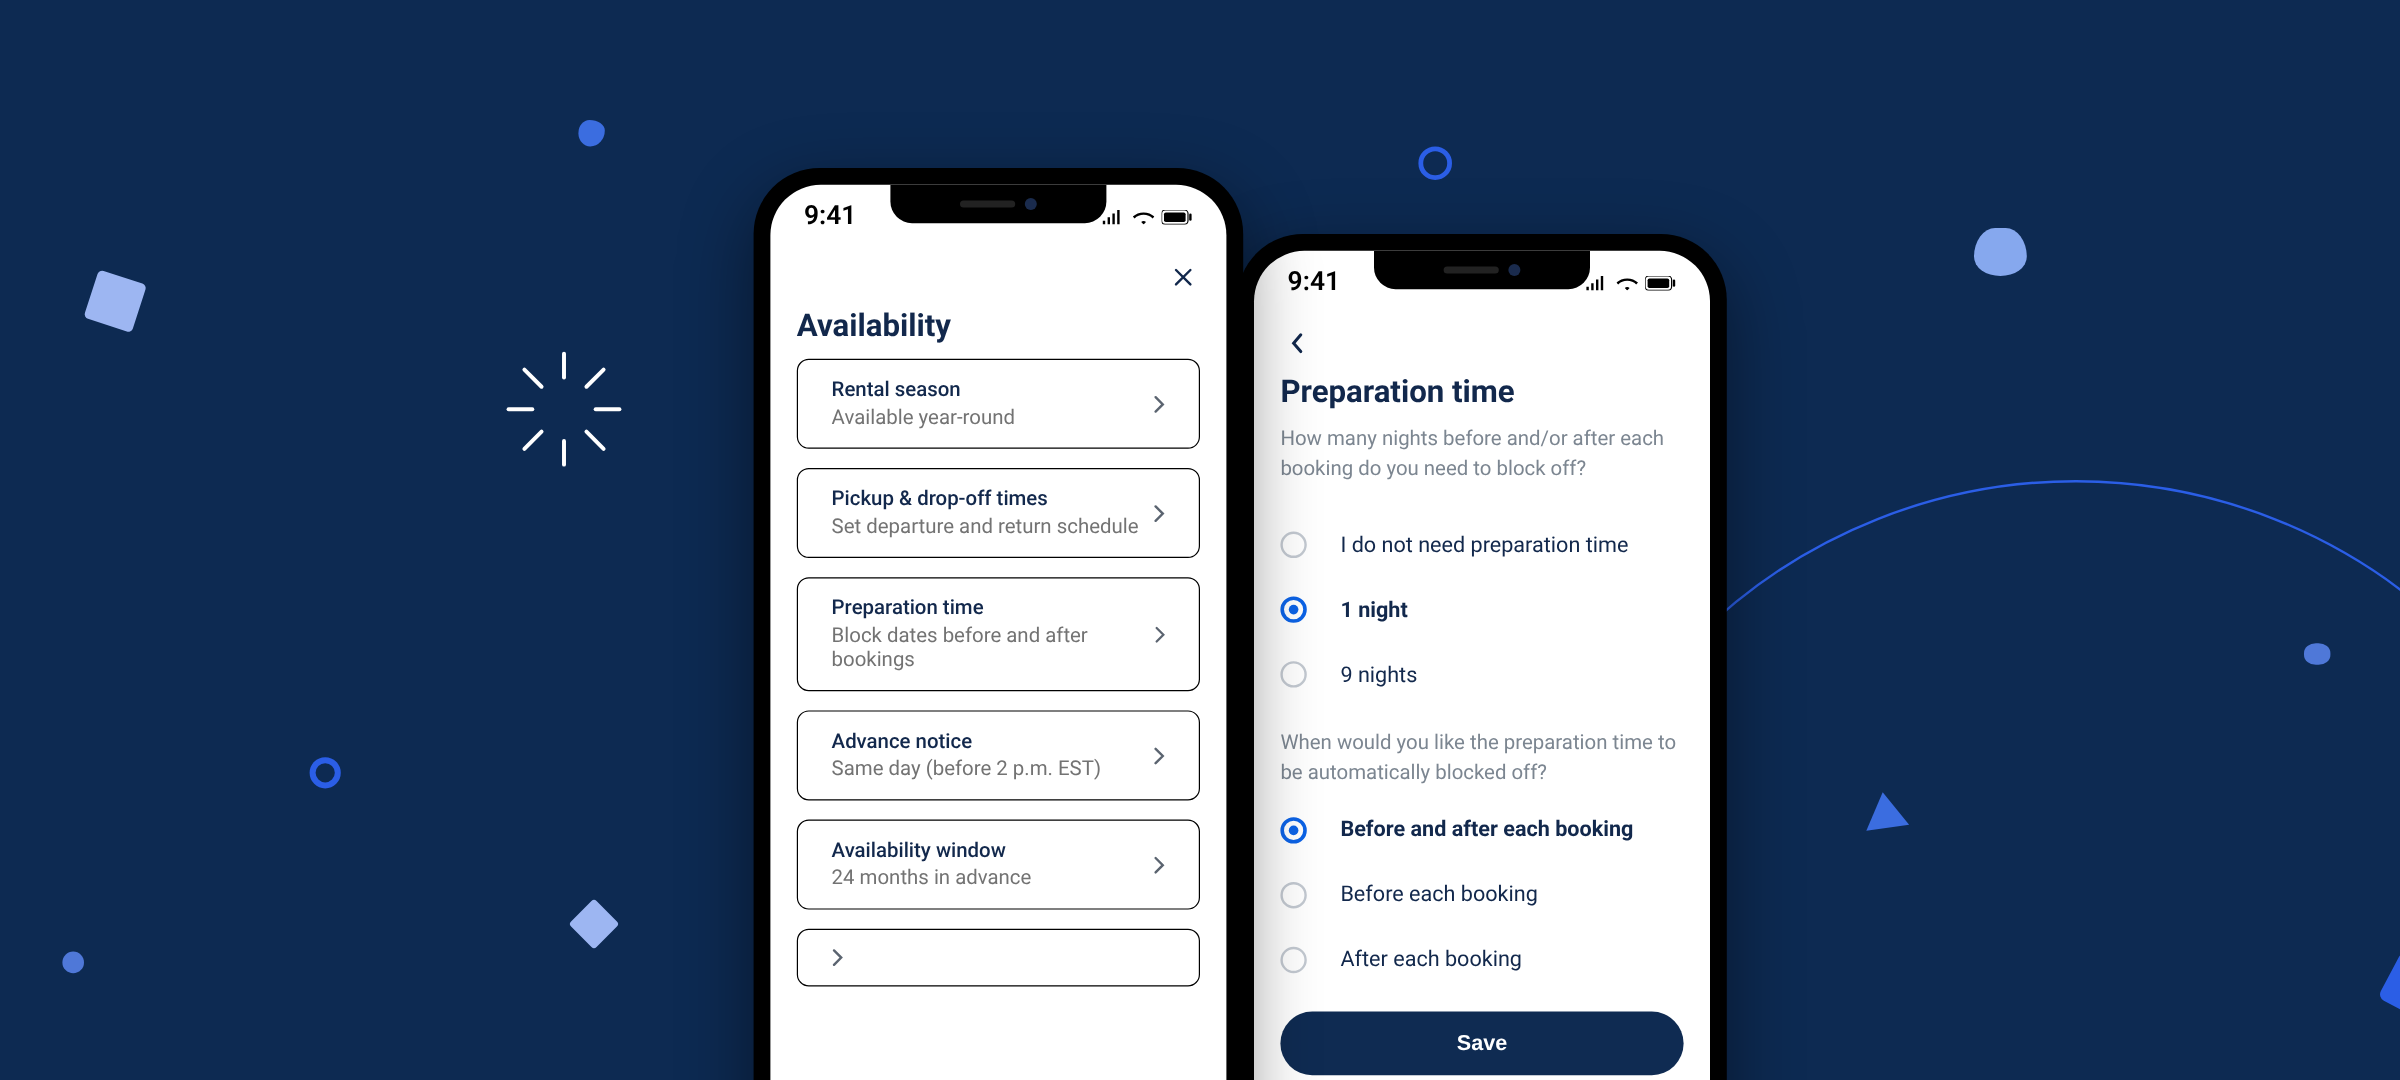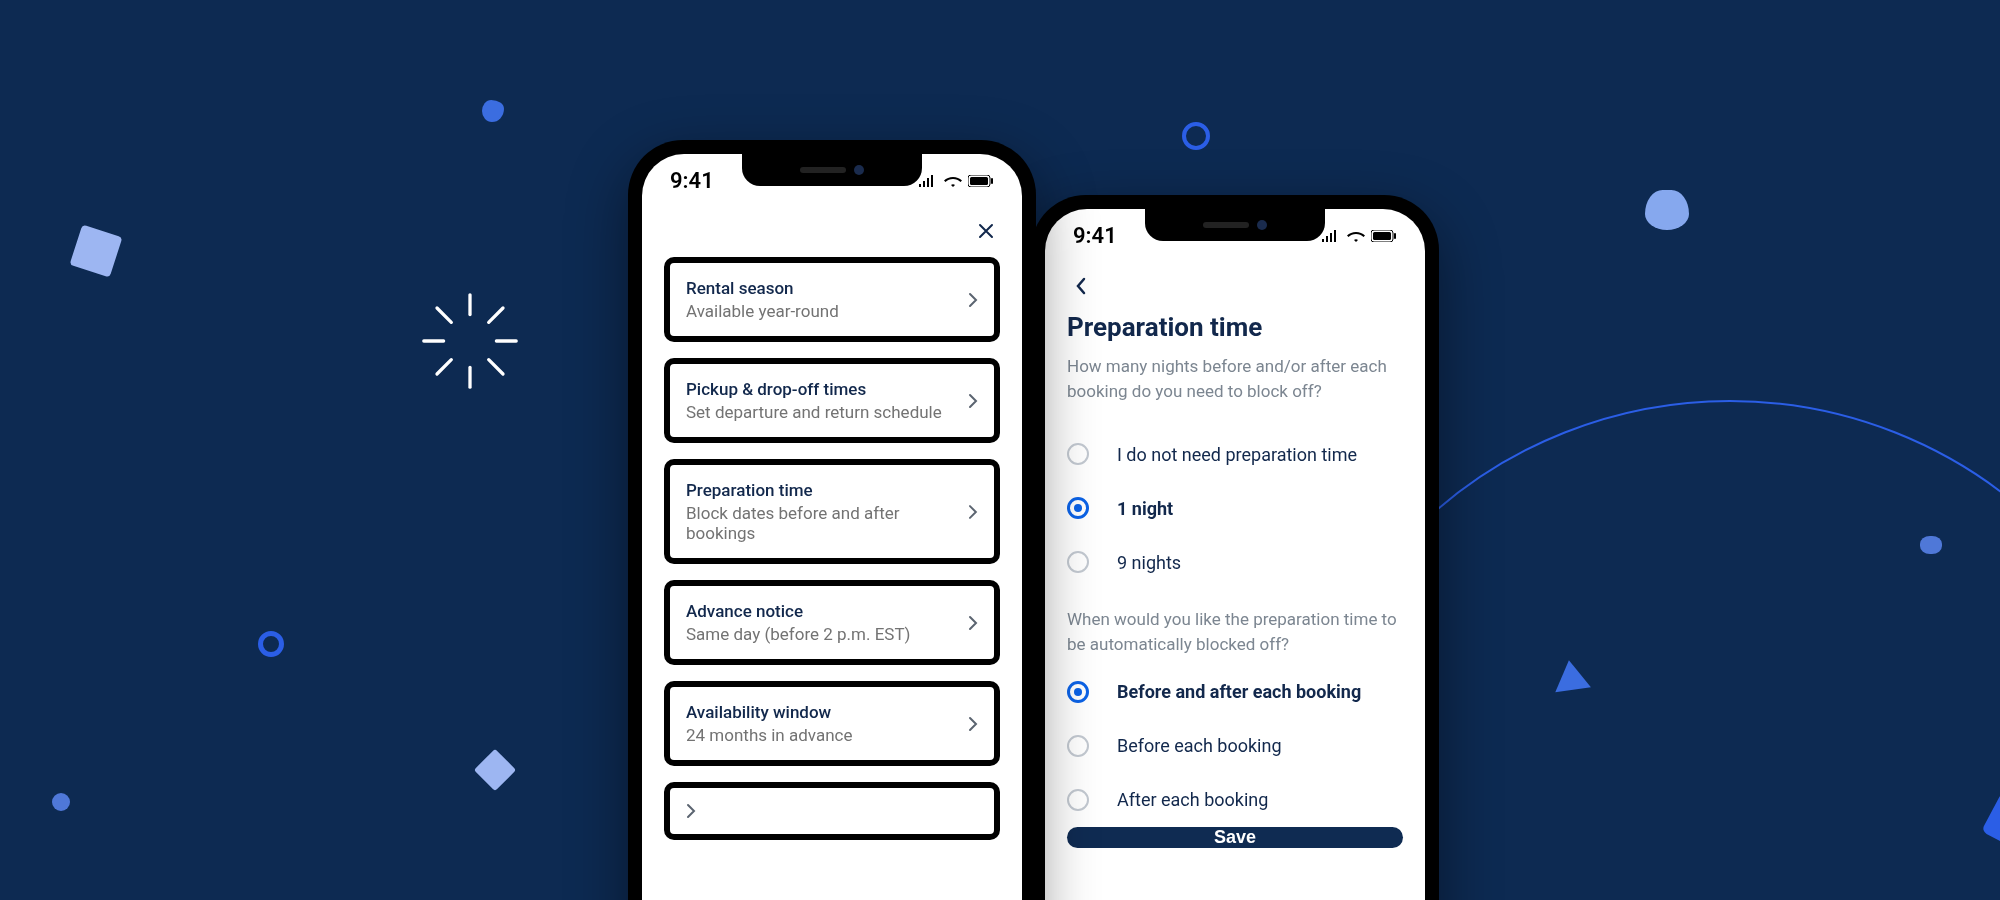--- a/index.html
+++ b/index.html
@@ -47,41 +47,41 @@
   }
   .status-right { display: flex; gap: 6px; align-items: center; }
   .status-right svg { display: block; }
   .content { padding: 8px 22px 22px 22px; }
   .nav-row { display: flex; justify-content: flex-end; padding: 8px 0 12px 0; }
   .nav-row.left { justify-content: flex-start; }
   .close-btn, .back-btn { width: 28px; height: 28px; display:flex; align-items:center; justify-content:center; cursor:pointer; color:#15264a; }
   h1.page-title { font-size: 26px; font-weight: 700; color: #12284c; margin-bottom: 12px; }
   .subtitle { font-size: 17px; color: #7c8691; line-height: 1.45; margin-bottom: 24px; }
   .list-item {
-    border: 6px solid #000000; border-radius: 10px; padding: 15px 16px;
+    border: 1px solid #000000; border-radius: 10px; padding: 15px 28px;
     margin-bottom: 16px; display: flex; align-items: center; justify-content: space-between;
     cursor: pointer;
   }
   .list-item .txt { display:flex; flex-direction: column; gap: 3px; }
   .list-item .title { font-size: 17px; font-weight: 500; color: #12284c; }
   .list-item .sub { font-size: 17px; color: #737373; }
   .chevron { color:#5b6470; }
   .radio-row { display: flex; align-items: center; gap: 28px; padding: 16px 0; cursor:pointer; }
   .radio-outer {
     width: 22px; height: 22px; border: 2px solid #c3c9d1; border-radius: 50%;
     display:flex; align-items:center; justify-content:center;
   }
   .radio-row.selected .radio-outer { border-color: #0c63e7; border-width: 3px; }
   .radio-row.selected .radio-inner { width: 8px; height: 8px; background: #0c63e7; border-radius: 50%; }
   .radio-label { font-size: 18px; color: #12284c; }
   .radio-row.selected .radio-label { font-weight: 700; }
   .section-q { font-size: 17px; color: #7c8691; line-height: 1.45; margin: 18px 0 8px 0; }
   .save-btn {
     background: #0f2b52; color: #fff; border: none; border-radius: 28px;
-    padding: 0 0; font-size: 18px; font-weight: 600; width: 100%; cursor:pointer;
+    padding: 16px 0; font-size: 18px; font-weight: 600; width: 100%; margin-top: 16px; cursor:pointer;
   }
   
   .arc { position:absolute; border:2px solid #2b5ee6; border-radius:50%; }
 </style>
 </head>
 <body>
 
 <div class="stage">
 
   <div class="shape" style="left:482px; top:100px; width:22px; height:22px; background:#3b6de0; border-radius:42% 58% 55% 45% / 50% 40% 60% 50%;"></div>
@@ -128,20 +128,21 @@
         </div>
       </div>
       <div class="content">
         <div class="nav-row">
           <div class="close-btn">
             <svg width="16" height="16" viewBox="0 0 16 16">
                 <path stroke="#12284c" stroke-width="2" stroke-linecap="round" d="M2 2l12 12M14 2L2 14"></path>
               </svg>
           </div>
         </div>
+        <h1 class="page-title">Availability</h1>
 
         <div class="list-item">
           <div class="txt">
             <span class="title">Rental season</span>
             <span class="sub">Available year-round</span>
           </div>
           <svg class="chevron" width="10" height="16" viewBox="0 0 10 16">
               <path fill="none" stroke="currentColor" stroke-width="2" stroke-linecap="round" d="M2 2l6 6-6 6"></path>
             </svg>
         </div>

